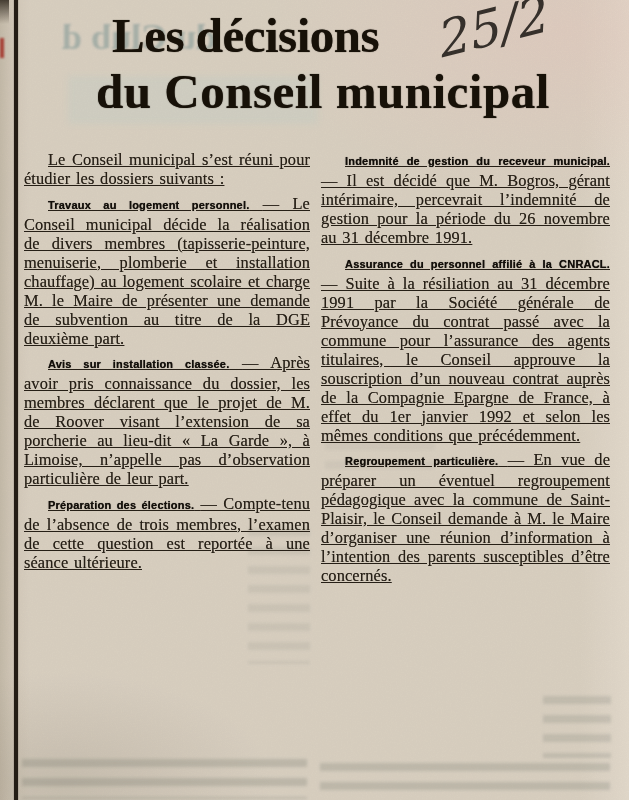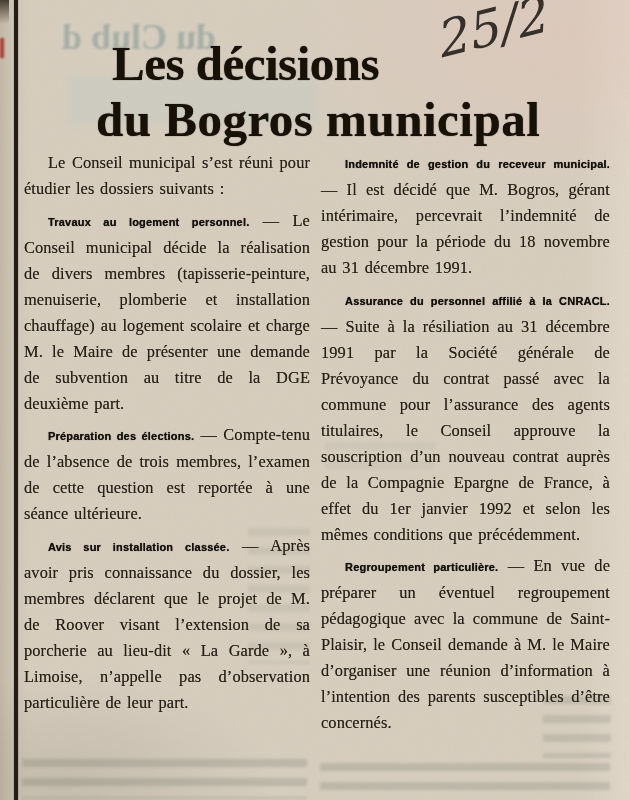--- a/index.html
+++ b/index.html
@@ -41,33 +41,33 @@
   .bl-a{left:22px;top:753px;width:285px;height:46px;opacity:.75;}
   .bl-b{left:320px;top:757px;width:290px;height:42px;opacity:.7;}
   .bl-c{left:543px;top:690px;width:68px;height:68px;opacity:.6;}
   .bl-d{left:248px;top:522px;width:62px;height:142px;opacity:.35;}
   .bl-e{left:325px;top:436px;width:110px;height:44px;opacity:.22;}
   
   .headline{position:absolute;left:96px;top:8px;width:524px;margin:0;
     font-family:"Liberation Serif",serif;font-weight:bold;
     font-size:49px;line-height:56px;color:#171108;
     text-shadow:0 0 1px rgba(23,17,8,0.85);letter-spacing:-0.5px;}
-  .headline .t1{display:block;margin-left:16px;margin-top:28px;}
+  .headline .t1{display:block;margin-left:16px;}
   .headline .t2{display:block;letter-spacing:0.5px;}
   
   .handwriting{position:absolute;left:438px;top:-2px;
     font-family:"DejaVu Serif",serif;font-style:italic;font-size:50px;
     color:#28231f;transform:rotate(-14deg) skewX(-6deg);opacity:.92;}
   
   .col{position:absolute;top:150px;}
   .col-left{left:24px;width:286px;}
   .col-right{left:321px;width:289px;}
   .para{margin:0 0 5.5px 0;text-align:justify;text-indent:24px;
-    font-size:16.4px;line-height:26px;letter-spacing:0.1px;word-spacing:1.5px;
-    color:#261f16;text-shadow:0 0 0.4px rgba(38,31,22,0.6);}
+    font-size:16.4px;line-height:19px;letter-spacing:0.1px;word-spacing:1.5px;
+    color:#261f16;text-shadow:0 0 0.4px rgba(38,31,22,0.6);text-decoration:underline;}
   .para .h{font-family:"Liberation Sans",sans-serif;font-weight:bold;
     font-size:11px;letter-spacing:0.2px;color:#130f0a;
     text-shadow:0 0 0.7px rgba(19,15,10,0.9);}
   
   .grain{position:absolute;left:0;top:0;width:629px;height:800px;pointer-events:none;opacity:.55;mix-blend-mode:multiply;}
 </style>
 </head>
 <body>
 
 <div class="page">
@@ -79,34 +79,34 @@
 
   <div class="bleed-top">du Club d</div>
   <div class="bleedlines bl-a"></div>
   <div class="bleedlines bl-b"></div>
   <div class="bleedlines bl-c"></div>
   <div class="bleedlines bl-d"></div>
   <div class="bleedlines bl-e"></div>
 
   <h1 class="headline">
     <span class="t1">Les décisions</span>
-    <span class="t2">du Bogros municipal</span>
+    <span class="t2">du Conseil municipal</span>
   </h1>
 
   <div class="handwriting">25/2</div>
 
   <div class="col col-left">
     <p class="para">Le Conseil municipal s’est réuni pour étudier les dossiers suivants :</p>
     <p class="para"><span class="h">Travaux au logement personnel.</span> <span>— Le Conseil municipal décide la réalisation de divers membres (tapisserie-peinture, menuiserie, plomberie et installation chauffage) au logement scolaire et charge M. le Maire de présenter une demande de subvention au titre de la DGE deuxième part.</span></p>
+    <p class="para"><span class="h">Avis sur installation classée.</span> <span>— Après avoir pris connaissance du dossier, les membres déclarent que le projet de M. de Roover visant l’extension de sa porcherie au lieu-dit « La Garde », à Limoise, n’appelle pas d’observation particulière de leur part.</span></p>
     <p class="para"><span class="h">Préparation des élections.</span> <span>— Compte-tenu de l’absence de trois membres, l’examen de cette question est reportée à une séance ultérieure.</span></p>
-    <p class="para"><span class="h">Avis sur installation classée.</span> <span>— Après avoir pris connaissance du dossier, les membres déclarent que le projet de M. de Roover visant l’extension de sa porcherie au lieu-dit « La Garde », à Limoise, n’appelle pas d’observation particulière de leur part.</span></p>
   </div>
 
   <div class="col col-right">
-    <p class="para"><span class="h">Indemnité de gestion du receveur municipal.</span> <span>— Il est décidé que M. Bogros, gérant intérimaire, percevrait l’indemnité de gestion pour la période du 18 novembre au 31 décembre 1991.</span></p>
+    <p class="para"><span class="h">Indemnité de gestion du receveur municipal.</span> <span>— Il est décidé que M. Bogros, gérant intérimaire, percevrait l’indemnité de gestion pour la période du 26 novembre au 31 décembre 1991.</span></p>
     <p class="para"><span class="h">Assurance du personnel affilié à la CNRACL.</span> <span>— Suite à la résiliation au 31 décembre 1991 par la Société générale de Prévoyance du contrat passé avec la commune pour l’assurance des agents titulaires, le Conseil approuve la souscription d’un nouveau contrat auprès de la Compagnie Epargne de France, à effet du 1er janvier 1992 et selon les mêmes conditions que précédemment.</span></p>
     <p class="para"><span class="h">Regroupement particulière.</span> <span>— En vue de préparer un éventuel regroupement pédagogique avec la commune de Saint-Plaisir, le Conseil demande à M. le Maire d’organiser une réunion d’information à l’intention des parents susceptibles d’être concernés.</span></p>
   </div>
 
   <svg class="grain" xmlns="http://www.w3.org/2000/svg" width="629" height="800">
     <filter id="grainF">
       <feTurbulence type="fractalNoise" baseFrequency="0.8" numOctaves="2" stitchTiles="stitch"></feTurbulence>
       <feColorMatrix type="matrix" values="0 0 0 0 0.42  0 0 0 0 0.38  0 0 0 0 0.32  0 0 0 0.10 0"></feColorMatrix>
     </filter>
     <rect width="629" height="800" filter="url(#grainF)"></rect>

